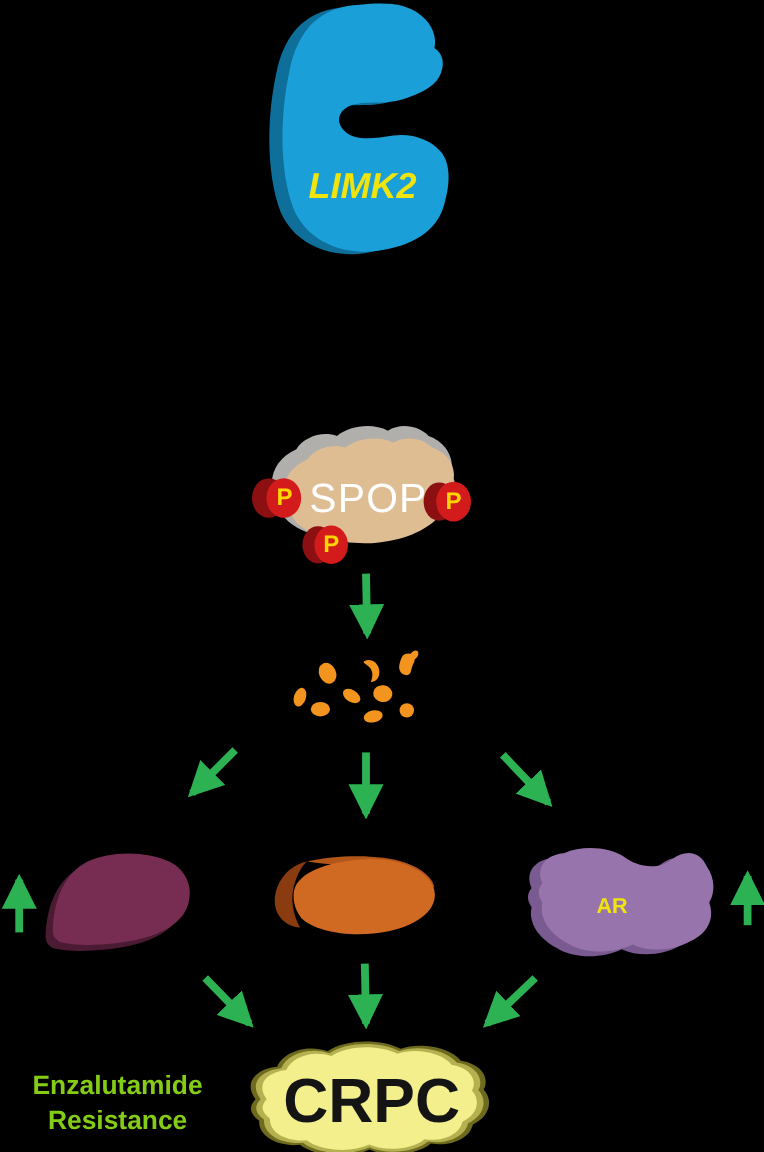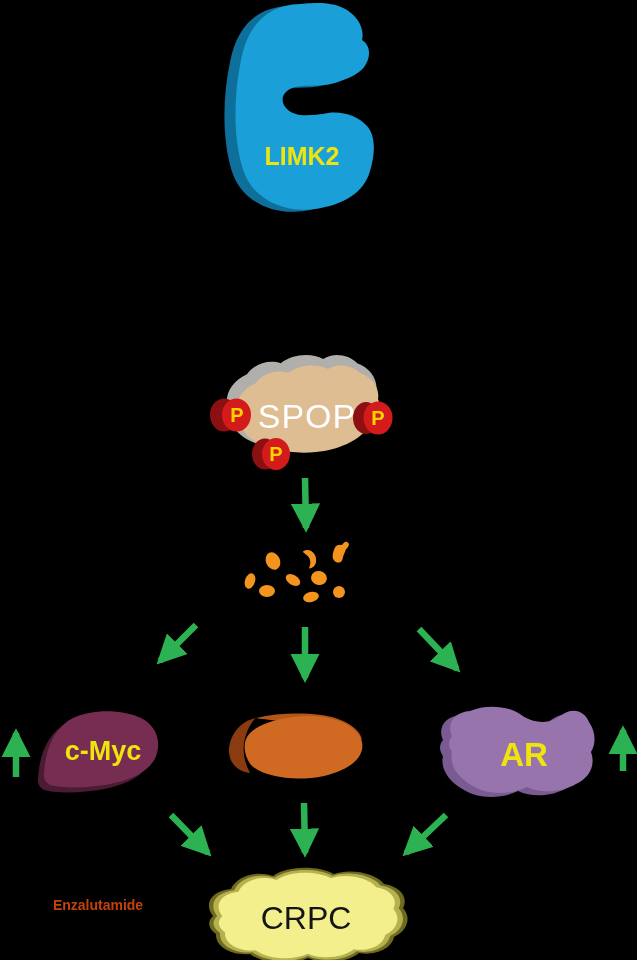--- a/index.html
+++ b/index.html
@@ -1,31 +1,31 @@
 <!DOCTYPE html>
 <html><head>
 <meta charset="utf-8">
 <style>
   html,body{margin:0;padding:0;background:#000;}
   #stage{position:relative;width:637px;height:960px;background:#000;overflow:hidden;
          font-family:"Liberation Sans",sans-serif;}
   #stage svg{position:absolute;left:0;top:0;}
   .lbl{position:absolute;text-align:center;white-space:nowrap;}
   .lbl-yellow{color:#efe40e;font-weight:600;}
-  .limk2{left:248px;top:142px;width:108px;height:28px;font-size:25px;line-height:28px;}
+  .limk2{left:248px;top:142px;width:108px;height:28px;font-size:30px;line-height:28px;font-style:italic;}
   .spop{left:247px;top:399px;width:120px;height:34px;font-size:34px;line-height:34px;
         color:#ffffff;font-weight:400;letter-spacing:1px;}
   .pbadge{color:#ffd400;font-weight:700;font-size:20px;line-height:22px;width:30px;height:22px;}
   .p1{left:222px;top:404px;} .p2{left:261px;top:443px;} .p3{left:363px;top:407px;}
   .cmyc{left:45px;top:736px;width:116px;height:30px;font-size:27px;line-height:30px;}
   .arv7{left:244px;top:734px;width:116px;height:30px;font-size:27px;line-height:30px;}
-  .ar{left:466px;top:740px;width:116px;height:30px;font-size:33px;line-height:30px;}
-  .crpc{left:236px;top:898px;width:140px;height:40px;font-size:32px;line-height:40px;
-        color:#141414;font-weight:400;}
-  .resist{color:#c2410c;font-weight:700;font-size:14px;line-height:26px;width:176px;height:26px;}
+  .ar{left:452px;top:740px;width:116px;height:30px;font-size:18px;line-height:30px;}
+  .crpc{left:236px;top:898px;width:140px;height:40px;font-size:52px;line-height:40px;
+        color:#141414;font-weight:700;}
+  .resist{color:#84cc16;font-weight:700;font-size:22px;line-height:26px;width:176px;height:26px;}
   .res1{left:10px;top:892px;} .res2{left:10px;top:921px;}
 </style>
 </head>
 <body>
 
 <div id="stage">
 
   <svg width="637" height="960" viewBox="0 0 637 960">
     <defs>
       <marker id="ah" viewBox="0 0 6 6" refX="5" refY="3" markerWidth="4.5" markerHeight="4.5" orient="auto" markerUnits="strokeWidth">
@@ -125,18 +125,18 @@
       <use href="#crpcPath" transform="translate(306 916) scale(0.955) translate(-306 -916)" fill="#b5b150"></use>
       <use href="#crpcPath" transform="translate(306 916) scale(0.9) translate(-306 -916)" fill="#f2ef8c"></use>
     </g>
   </svg>
 
   <div class="lbl lbl-yellow limk2">LIMK2</div>
   <div class="lbl spop">SPOP</div>
   <div class="lbl pbadge p1">P</div>
   <div class="lbl pbadge p2">P</div>
   <div class="lbl pbadge p3">P</div>
-  <div class="lbl lbl-yellow cmyc">c-Myc</div>
   <div class="lbl lbl-yellow ar">AR</div>
   <div class="lbl crpc">CRPC</div>
   <div class="lbl resist res1">Enzalutamide</div>
+  <div class="lbl resist res2">Resistance</div>
 
 </div>
 
 </body></html>

